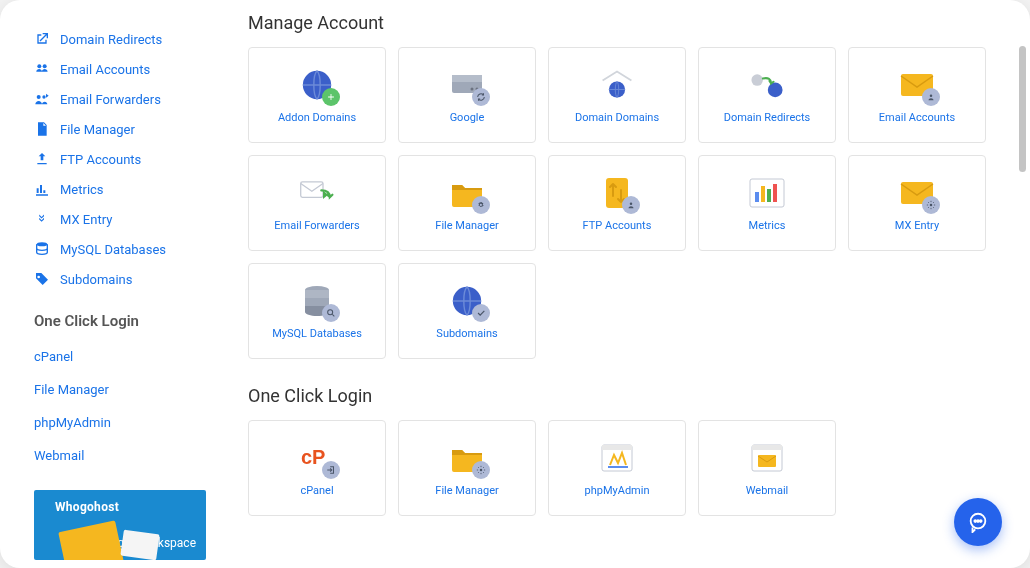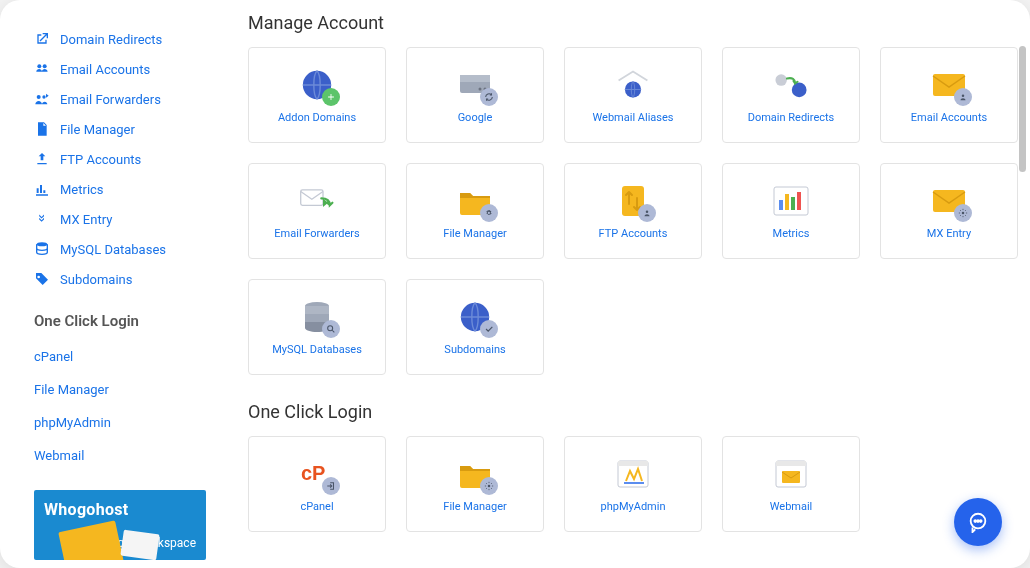--- a/index.html
+++ b/index.html
@@ -7,27 +7,27 @@
 .viewport { width: 1030px; height: 568px; background: #fff; border-radius: 20px; box-shadow: 0 4px 24px rgba(0,0,0,0.12); overflow: hidden; position: relative; }
 .layout { display: flex; height: 100%; }
 .sidebar { width: 224px; padding: 24px 18px 0 34px; overflow: hidden; }
 .sidebar-list { list-style: none; }
 .sidebar-list li { display: flex; align-items: center; gap: 10px; padding: 7px 0; font-size: 13px; color: #1a73e8; cursor: pointer; }
 .sidebar-list li .ic { width: 16px; height: 16px; display: inline-flex; align-items: center; justify-content: center; color: #1a73e8; flex-shrink: 0; }
 .sidebar-heading { font-size: 15px; font-weight: 600; color: #555; margin: 18px 0 10px; }
 .ocl-list { list-style: none; }
 .ocl-list li { padding: 9px 0; font-size: 13px; color: #1a73e8; cursor: pointer; }
 .promo { margin-top: 18px; background: #1a8ad0; height: 70px; position: relative; overflow: hidden; border-radius: 2px; }
-.promo .brand { position:absolute; top:10px; left:10px; color:#fff; font-size:16px; font-weight:700; letter-spacing:.3px; }
+.promo .brand { position:absolute; top:10px; left:21px; color:#fff; font-size:12px; font-weight:700; letter-spacing:.3px; }
 .promo .gw { position:absolute; top:10px; right:10px; color:#fff; font-size:12px;margin-top:36px; }
 .promo .env { position:absolute; bottom:-8px; left:28px; width:58px; height:42px; background:#f5b71f; transform:rotate(-12deg); border-radius:2px; }
 .promo .env2 { position:absolute; bottom:2px; left:88px; width:36px; height:26px; background:#f5f5f5; transform:rotate(8deg); border-radius:2px; }
 .main { flex: 1; padding: 12px 24px 0 24px; overflow: hidden; position: relative; }
 .section-title { font-size: 18px; font-weight: 400; color: #333; margin-bottom: 14px; }
-.grid { display: grid; grid-template-columns: repeat(5, 138px); gap: 20px; margin-bottom: 26px; }
+.grid { display: grid; grid-template-columns: repeat(5, 138px); gap: 12px; margin-bottom: 26px; }
 .grid.four { grid-template-columns: repeat(5, 138px); }
 .card { border: 1px solid #e3e3e3; border-radius: 4px; height: 96px; display: flex; flex-direction: column; align-items: center; justify-content: center; gap: 8px; cursor: pointer; background:#fff; }
 .card .card-icon { width: 36px; height: 36px; position: relative; display:flex; align-items:center; justify-content:center; }
 .card .label { font-size: 11px; color: #1a73e8; text-align: center; }
 .badge { position:absolute; bottom:-3px; right:-5px; width:18px; height:18px; border-radius:50%; background:#aeb9d6; display:flex; align-items:center; justify-content:center; }
 .badge.green { background:#5cc46a; }
 .badge svg { width:10px; height:10px; }
 .chat-fab { position:absolute; bottom:22px; right:28px; width:48px; height:48px; border-radius:50%; background:#2563eb; display:flex; align-items:center; justify-content:center; cursor:pointer; box-shadow:0 4px 12px rgba(37,99,235,.4); }
 .scroll-track { position:absolute; right:4px; top:46px; width:7px; height:126px; background:#c4c4c4; border-radius:4px; }
 
@@ -171,21 +171,21 @@
           <span class="label">Google</span>
         </div>
         <div class="card">
           <div class="card-icon">
             <svg width="40" height="34" viewBox="0 0 40 34">
                 <path d="M4 12 L20 2 L36 12" stroke="#d1d5db" stroke-width="2" fill="none"></path>
                 <circle cx="20" cy="22" r="9" fill="#3b5fc9"></circle>
                 <path d="M11 22h18M20 13c2.5 2.5 2.5 15.5 0 18M20 13c-2.5 2.5-2.5 15.5 0 18" stroke="#6c8bd8" stroke-width="1" fill="none"></path>
               </svg>
           </div>
-          <span class="label">Webmail Aliases</span>
+          <span class="label">Domain Domains</span>
         </div>
         <div class="card">
           <div class="card-icon">
             <svg width="44" height="32" viewBox="0 0 44 32">
                 <circle cx="10" cy="10" r="7" fill="#c9cdd6"></circle>
                 <circle cx="32" cy="22" r="9" fill="#3b5fc9"></circle>
                 <path d="M17 8 q10 -2 10 6 l3 -2 m-3 2 l-2 -3" stroke="#4caf50" stroke-width="2.5" fill="none" stroke-linecap="round"></path>
               </svg>
           </div>
           <span class="label">Domain Redirects</span>

